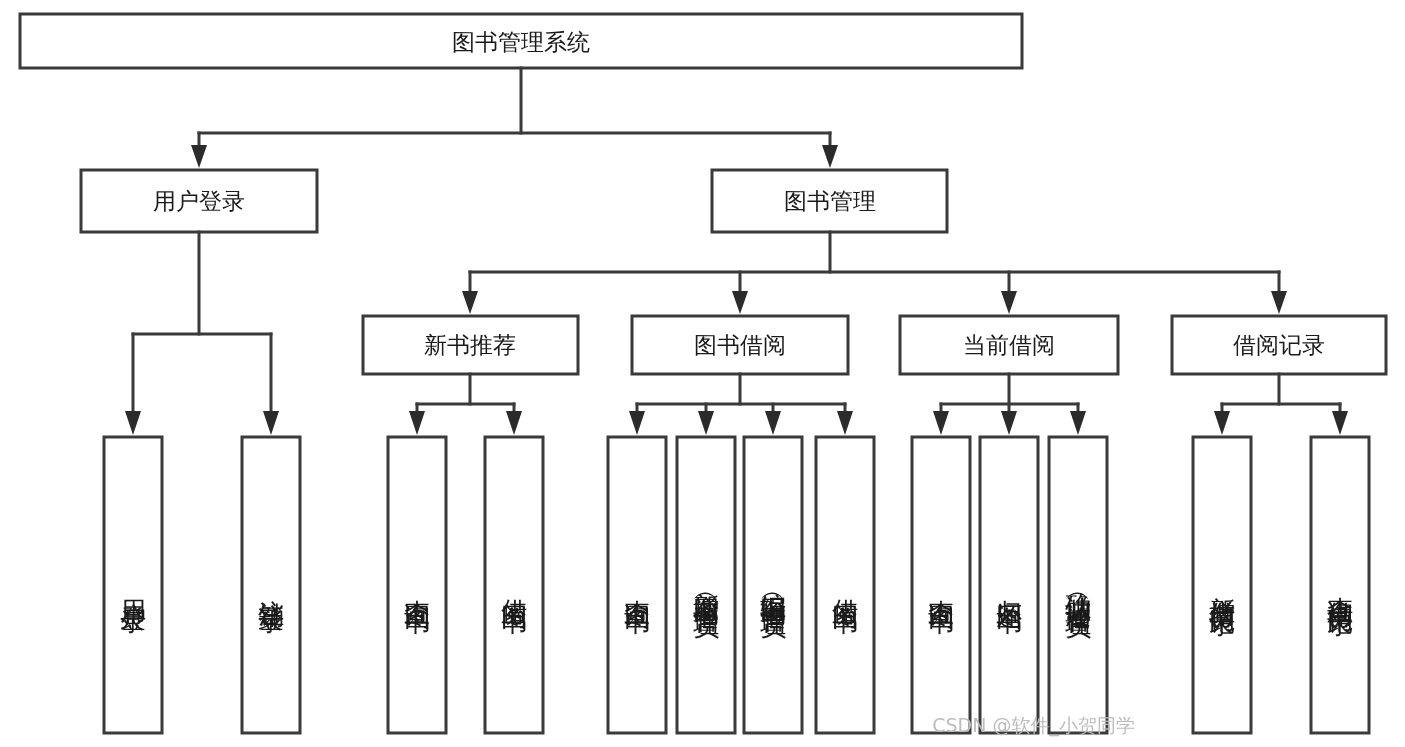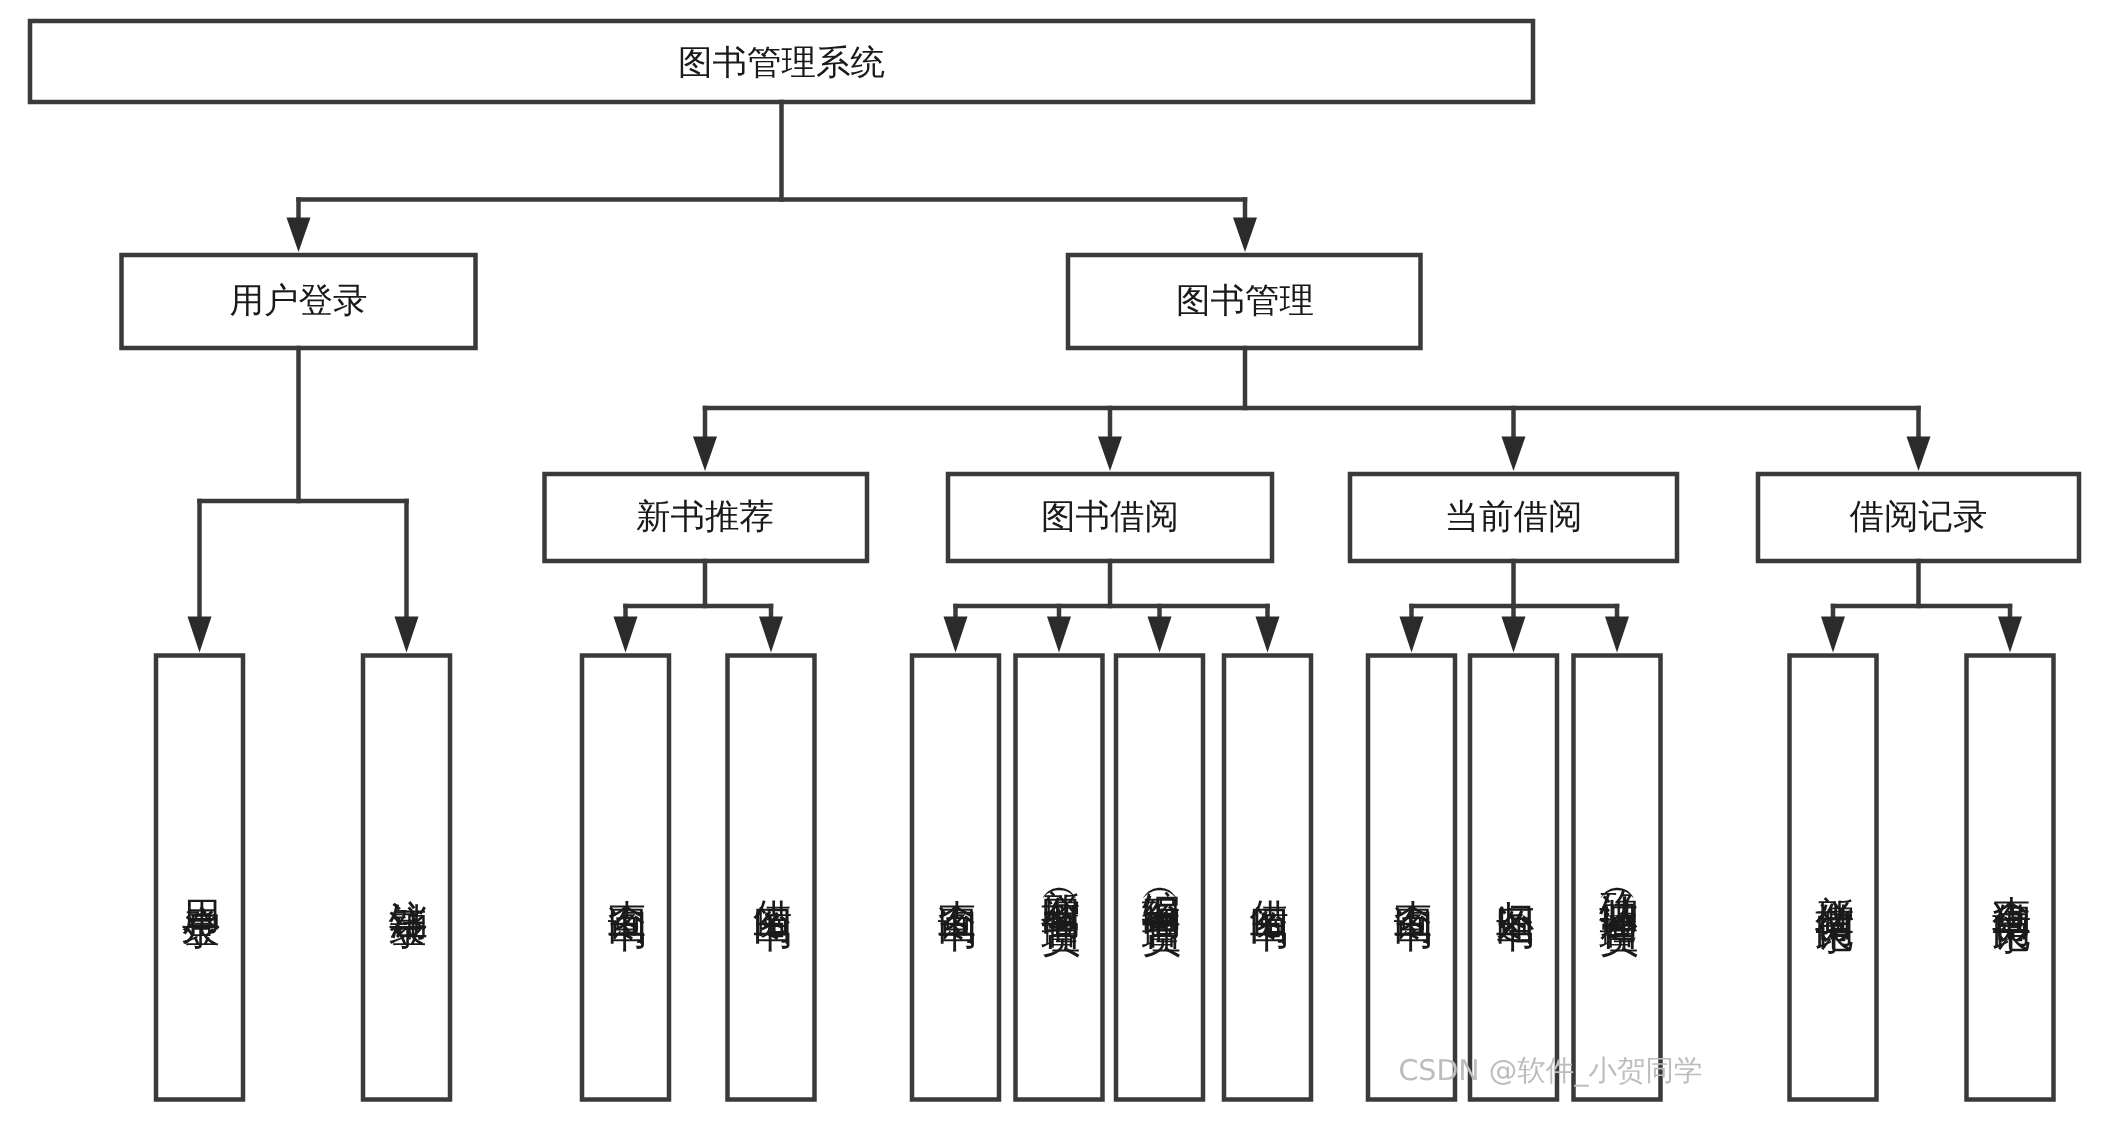--- a/index.html
+++ b/index.html
@@ -66,21 +66,21 @@
     font-size: 26px;
     line-height: 1.05;
     color: #1a1a1a;
     letter-spacing: 3px;
     white-space: nowrap;
     text-align: center;
   }
   .watermark {
     position: absolute;
     right: 10px;
-    bottom: 20px;
+    bottom: 8px;
     font-family: "DejaVu Sans", "Liberation Sans", sans-serif;
     font-size: 19px;
     color: #bdbdbd;
     white-space: nowrap;
     pointer-events: none;
   }
 </style>
 </head>
 <body>
 

